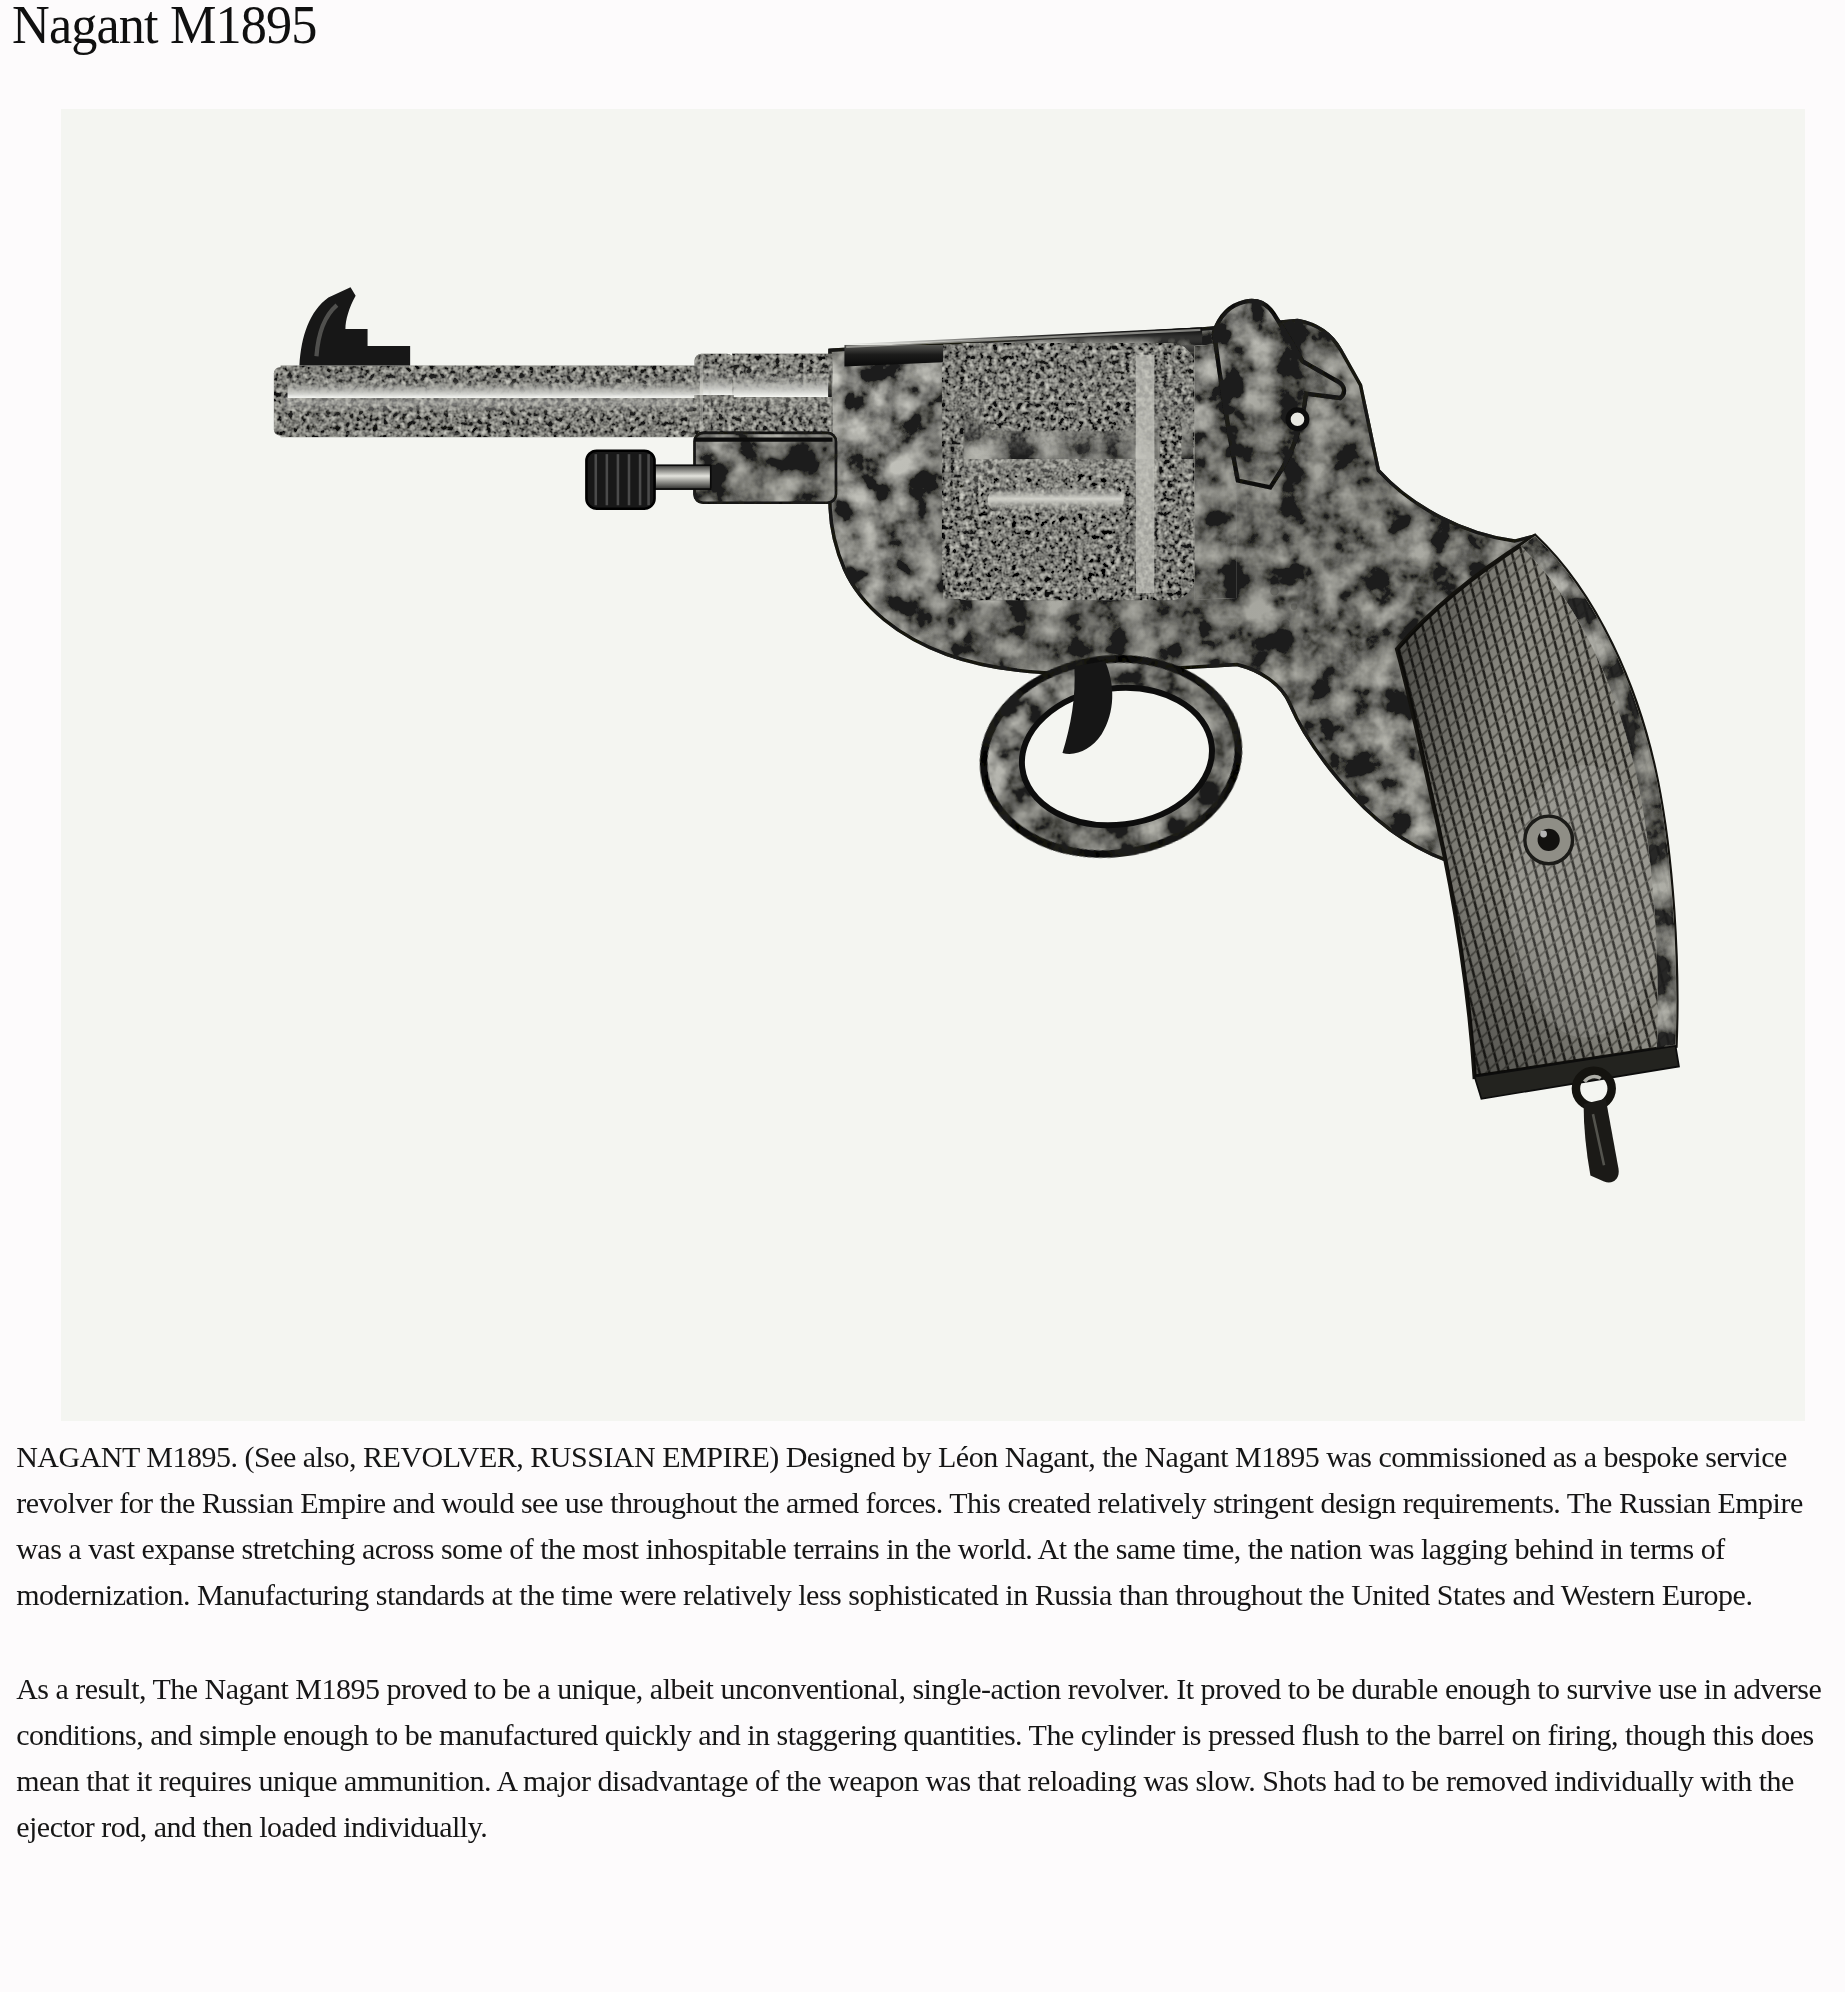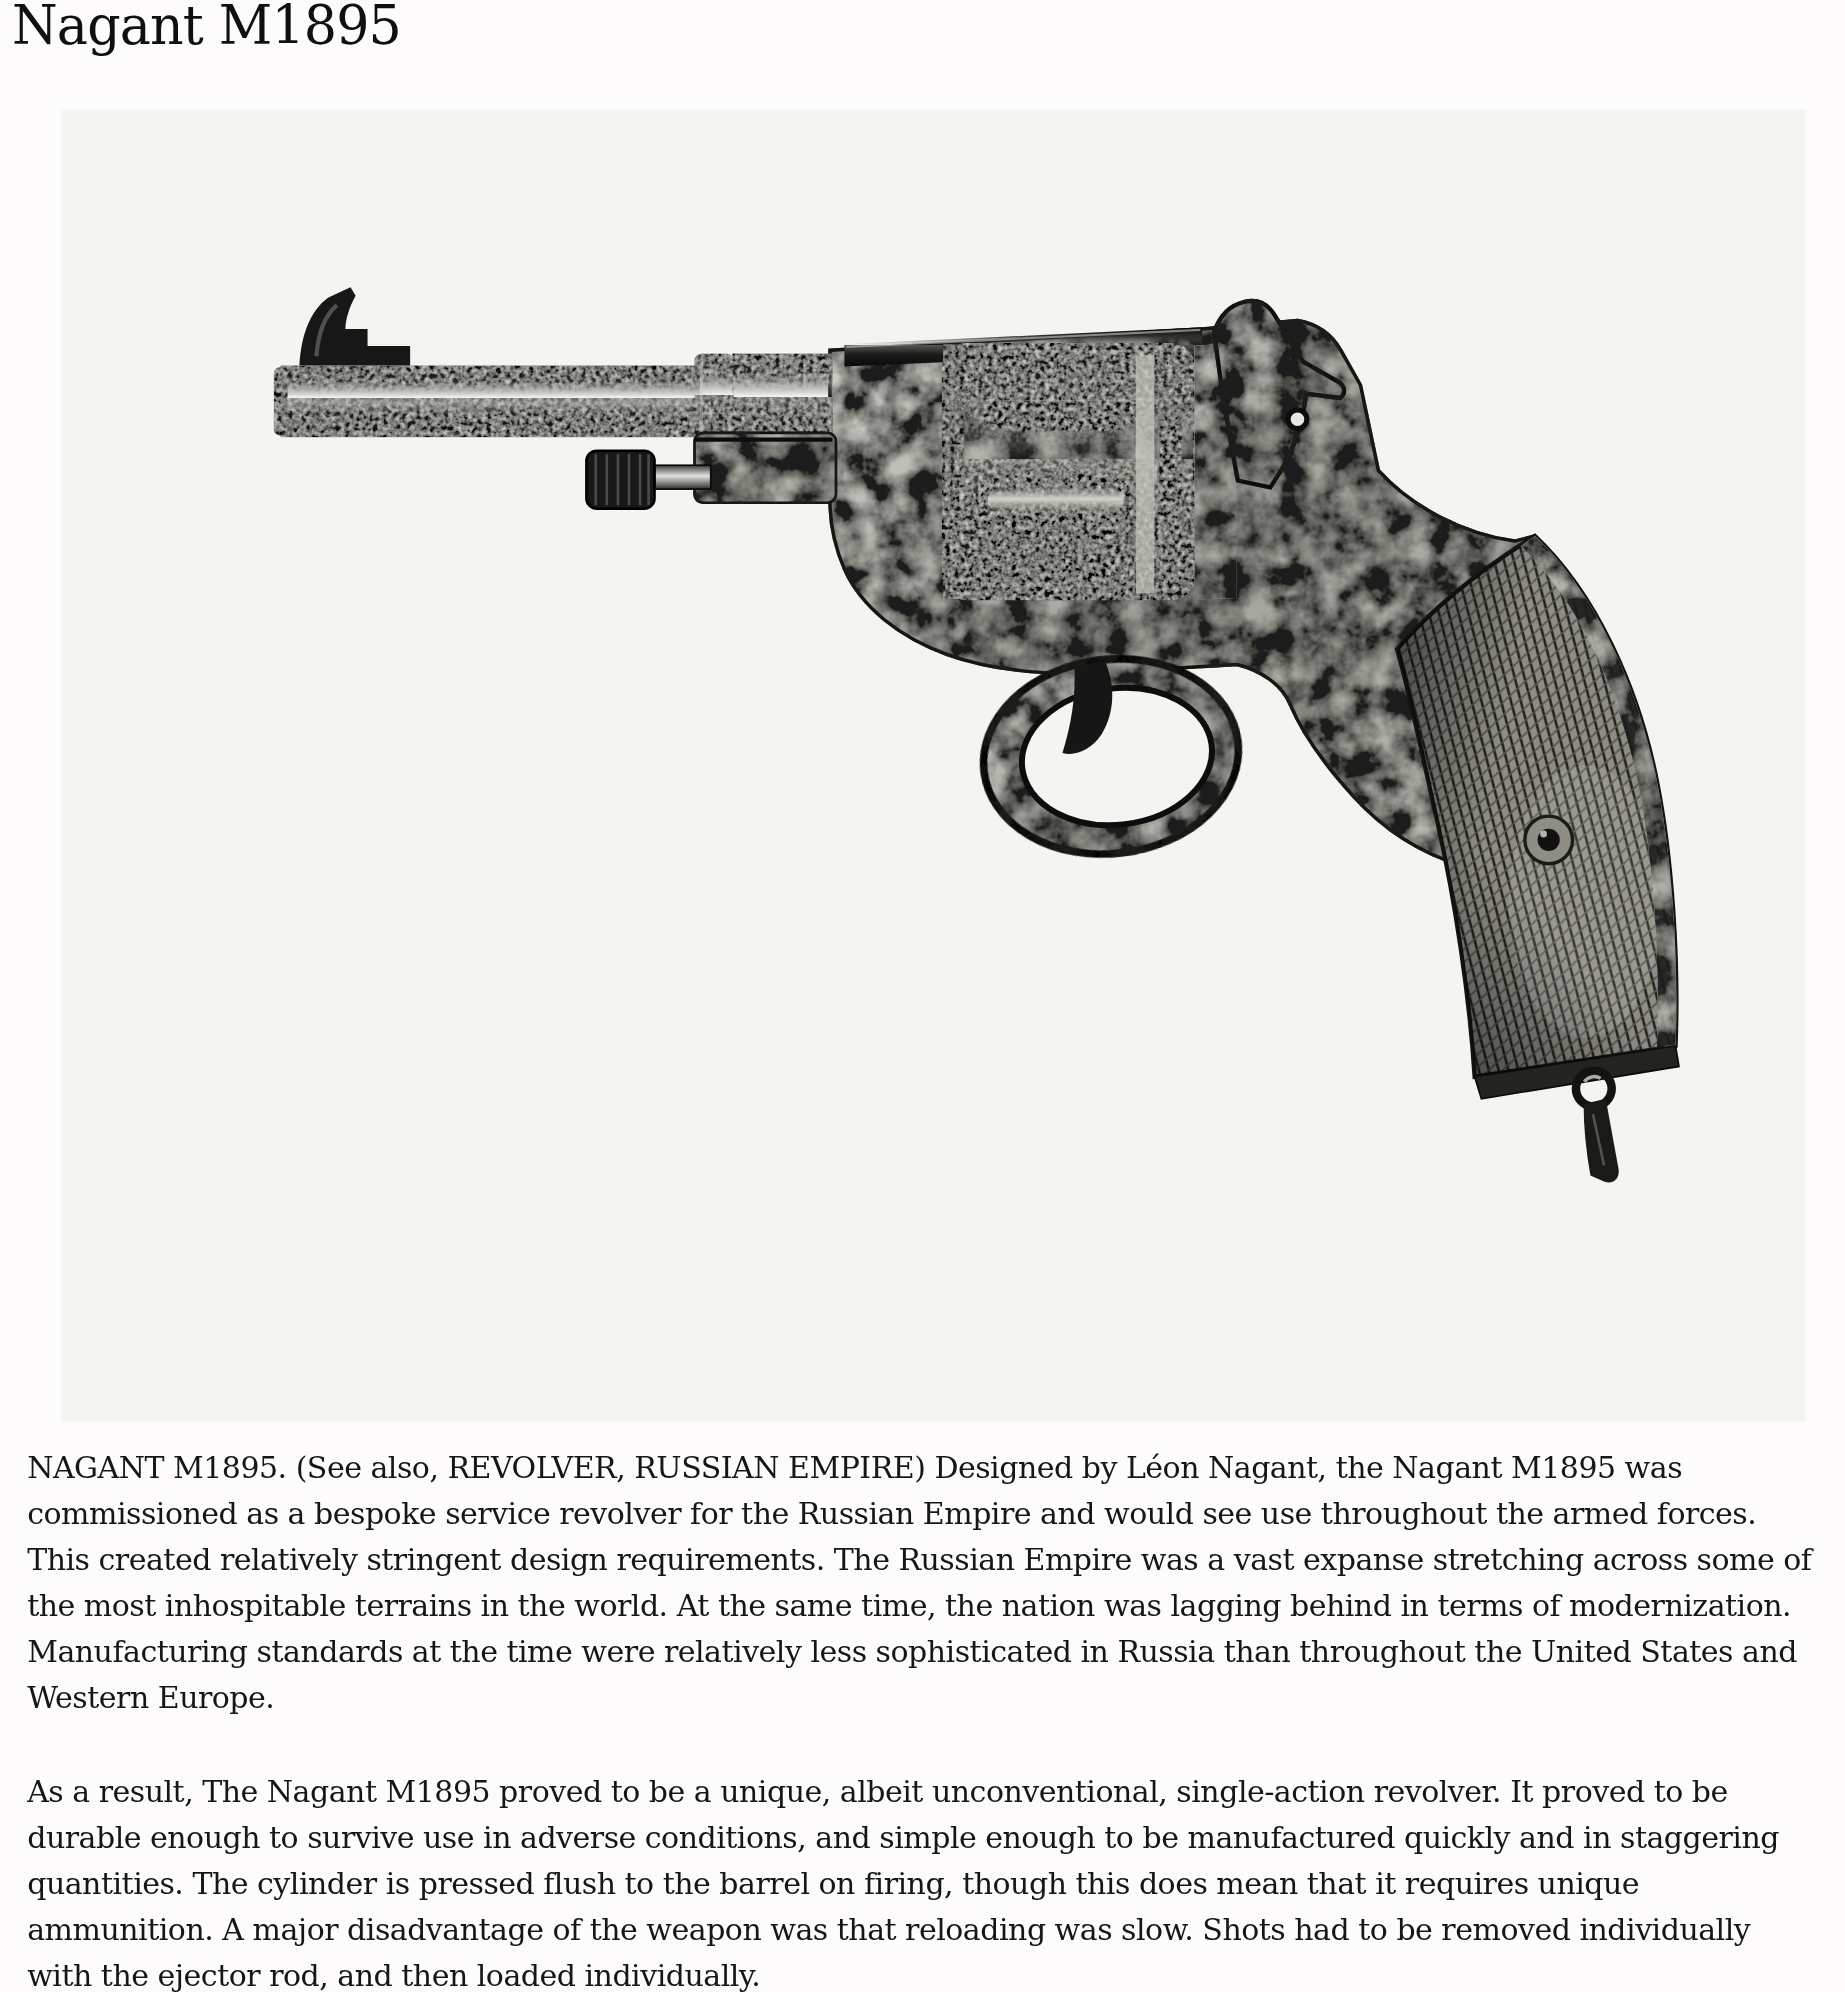--- a/index.html
+++ b/index.html
@@ -2,41 +2,41 @@
 <html style="font-size:13.6px"><head>
 <meta charset="utf-8">
 <style>
   html,body{margin:0;padding:0;}
   body{
     width:1846px;height:1992px;
     background:#fdfbfc;
     font-family:"DejaVu Serif", serif;
     overflow:hidden;
   }
-  .page{position:relative;width:1710px;height:1992px;}
+  .page{position:relative;width:1710px;height:1992px;font-family:Liberation Serif, serif;}
   .page-title{
     position:absolute;left:12px;top:-5.1px;margin:0;
     font-size:55px;font-weight:500;color:#101010;
     letter-spacing:-0.9px;line-height:1.1;
     transform:scaleX(.95);transform-origin:left top;
     white-space:nowrap;
   }
   figure.photo{
     position:absolute;left:61px;top:109px;margin:0;
     width:1744px;height:1312px;
     background:#f4f5f1;
   }
   figure.photo svg{display:block;width:100%;height:100%;}
   .article{
     position:absolute;left:10.2px;top:1428px;width:1829px;
     color:#161616;
     font-size:30px;line-height:46px;
     letter-spacing:-0.5px;
   }
-  .article p{margin:17px;}
+  .article p{margin:6px;}
   .article p + p{margin-top:48px;}
 </style>
 </head>
 <body>
 
 <div class="page">
 
   <h1 class="page-title">Nagant M1895</h1>
 
   <figure class="photo">

